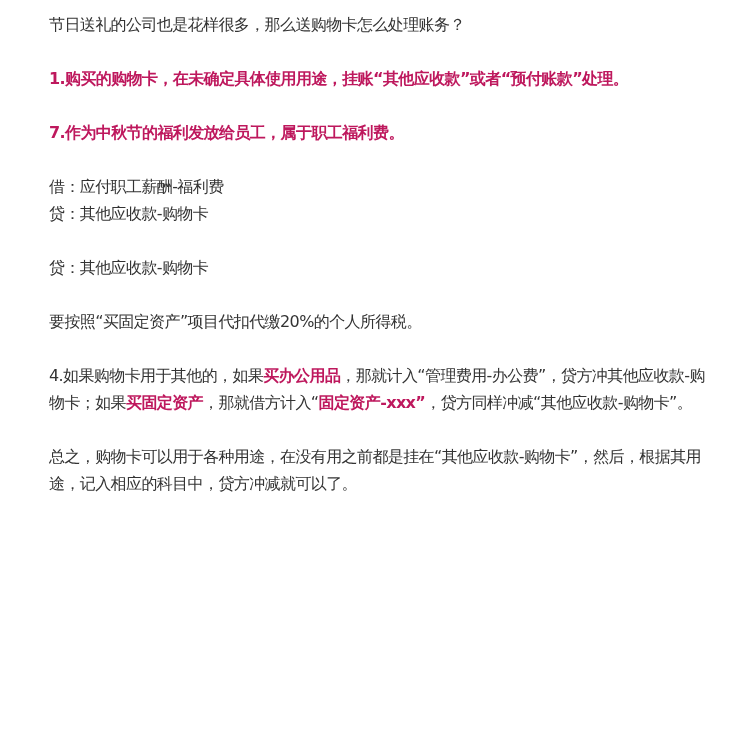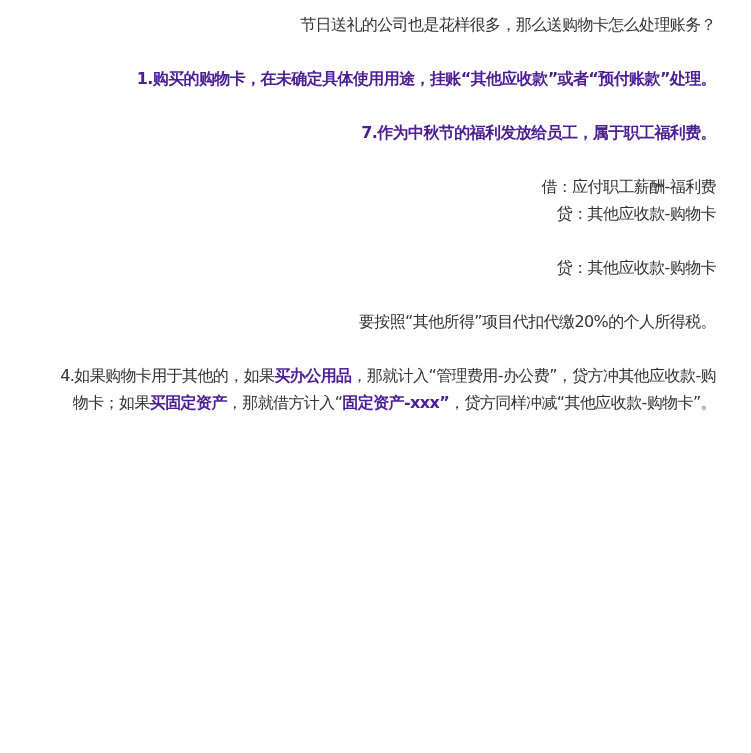--- a/index.html
+++ b/index.html
@@ -3,34 +3,35 @@
 <meta charset="utf-8">
 <style>
   html, body { margin: 0; padding: 0; background: #ffffff; }
   body { width: 751px; height: 753px; overflow: hidden; }
   .article {
     position: absolute; left: 36px; top: 11px; width: 680px;
     font-family: "DejaVu Sans", "Liberation Sans", sans-serif;
     font-size: 16px; line-height: 27px; color: #333333;
     letter-spacing: -0.6px;
   }
-  .article p { margin: 0 0 27px 13px; text-align: right; }
+  .article p { margin: 0 0 27px 13px; }
   .article p.tight { margin-bottom: 0; }
-  .article strong, .article .b { font-weight: bold; color: #4c1d95; }
+  .article strong, .article .b { font-weight: bold; color: #be185d; }
 </style>
 </head>
 <body>
 
 <div class="article">
   <p>节日送礼的公司也是花样很多，那么送购物卡怎么处理账务？</p>
 
   <p class="b">1.购买的购物卡，在未确定具体使用用途，挂账“其他应收款”或者“预付账款”处理。</p>
 
   <p class="b">7.作为中秋节的福利发放给员工，属于职工福利费。</p>
   <p class="tight">借：应付职工薪酬-福利费</p>
   <p>贷：其他应收款-购物卡</p>
 
   <p>贷：其他应收款-购物卡</p>
-  <p>要按照“其他所得”项目代扣代缴20%的个人所得税。</p>
+  <p>要按照“买固定资产”项目代扣代缴20%的个人所得税。</p>
 
   <p><span>4.如果购物卡用于其他的，如果</span><strong>买办公用品</strong><span>，那就计入“管理费用-办公费”，贷方冲其他应收款-购物卡；如果</span><strong>买固定资产</strong><span>，那就借方计入“</span><strong>固定资产-xxx”</strong><span>，贷方同样冲减“其他应收款-购物卡”。</span></p>
 
+  <p>总之，购物卡可以用于各种用途，在没有用之前都是挂在“其他应收款-购物卡”，然后，根据其用途，记入相应的科目中，贷方冲减就可以了。</p>
 </div>
 
 </body></html>

